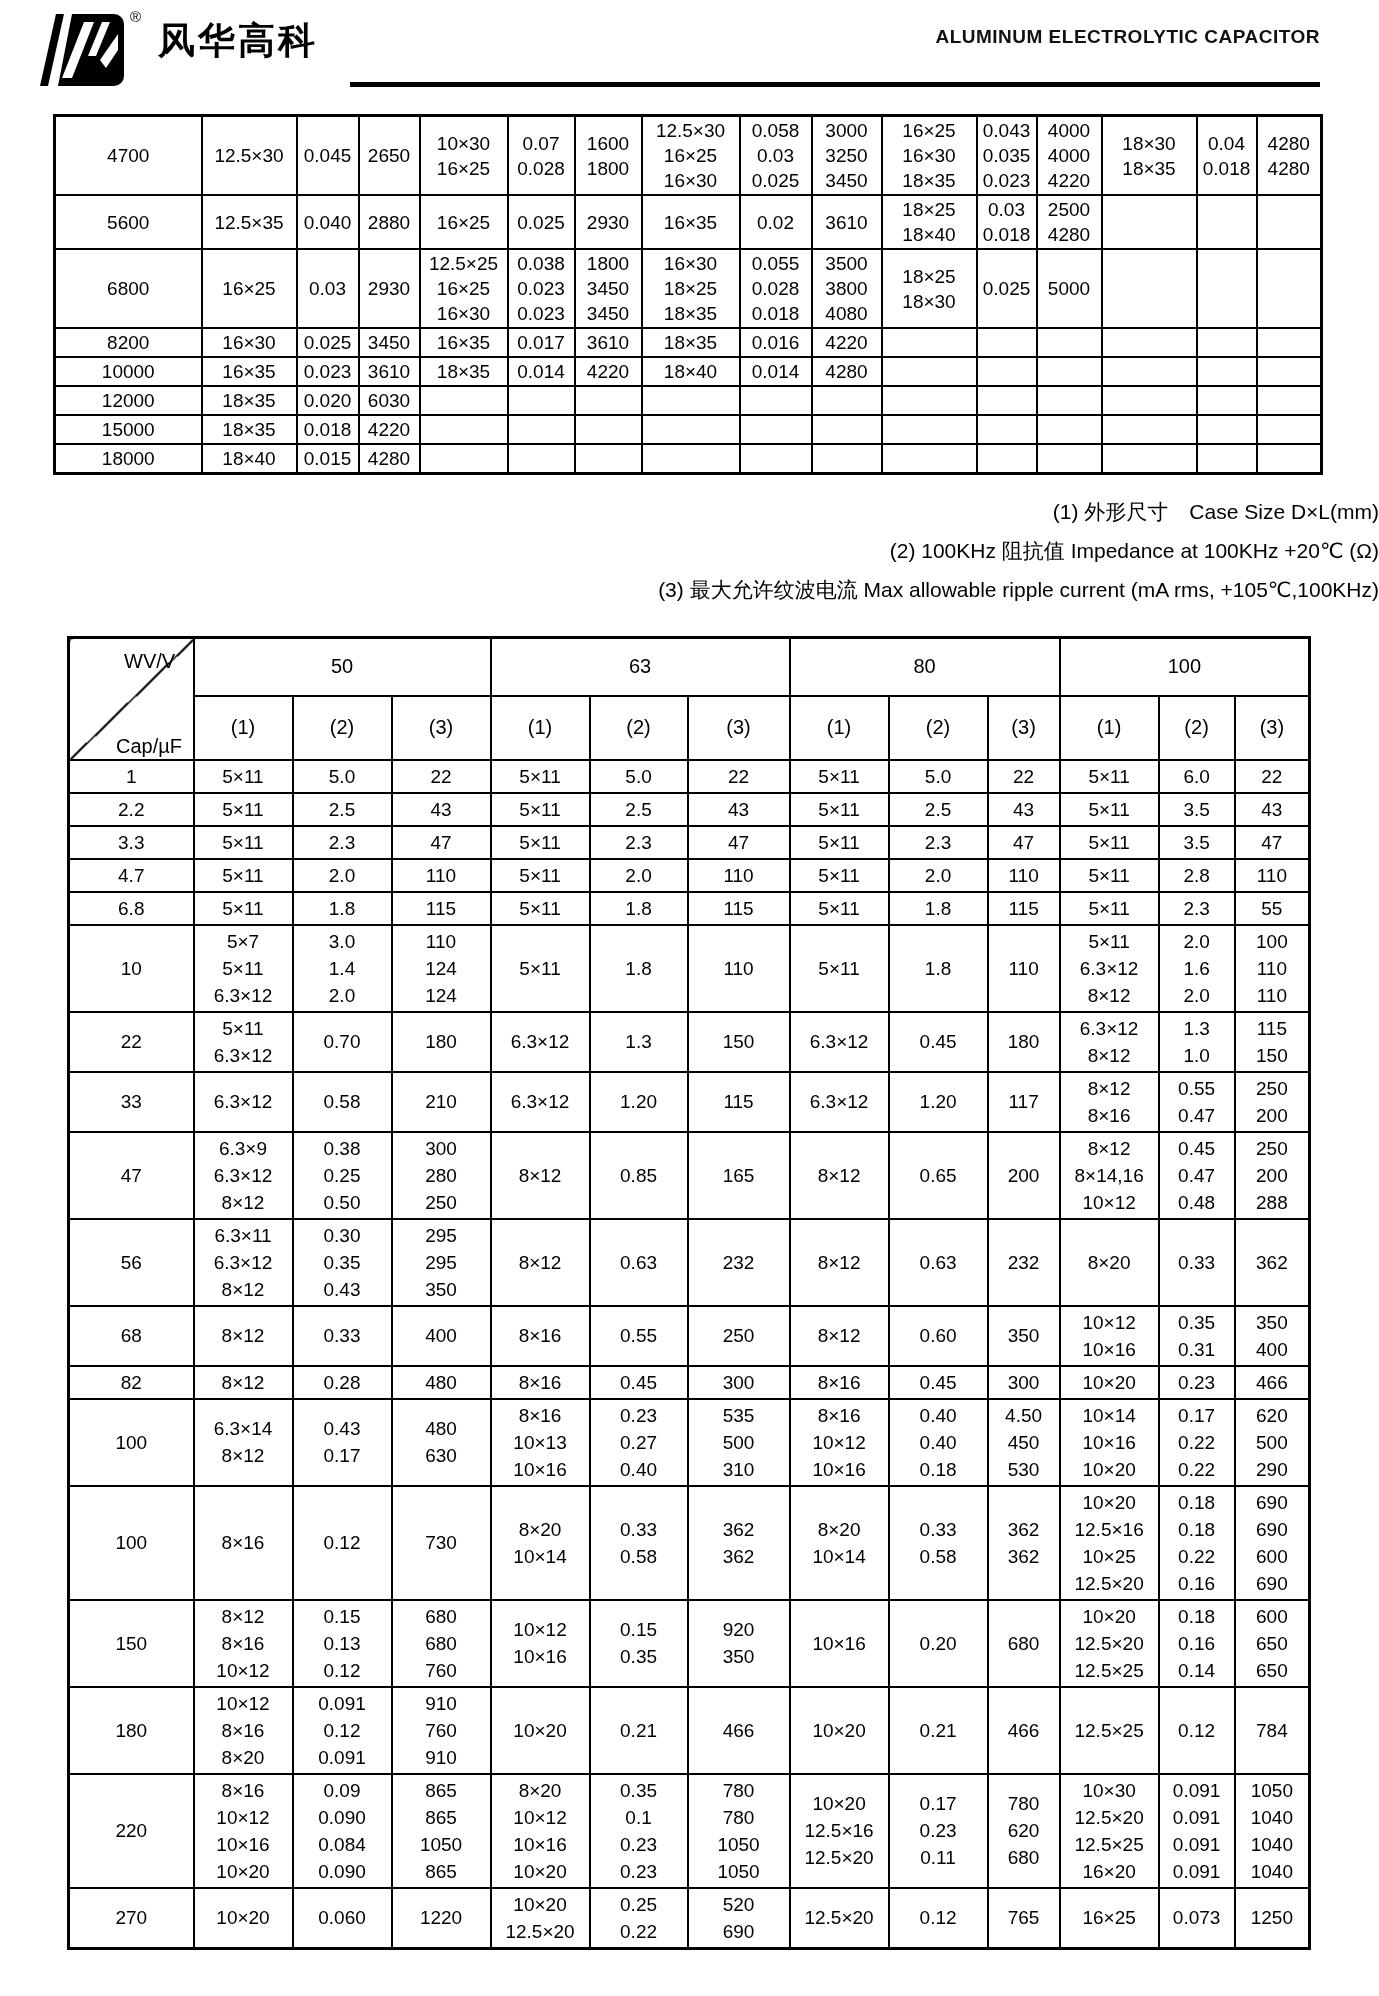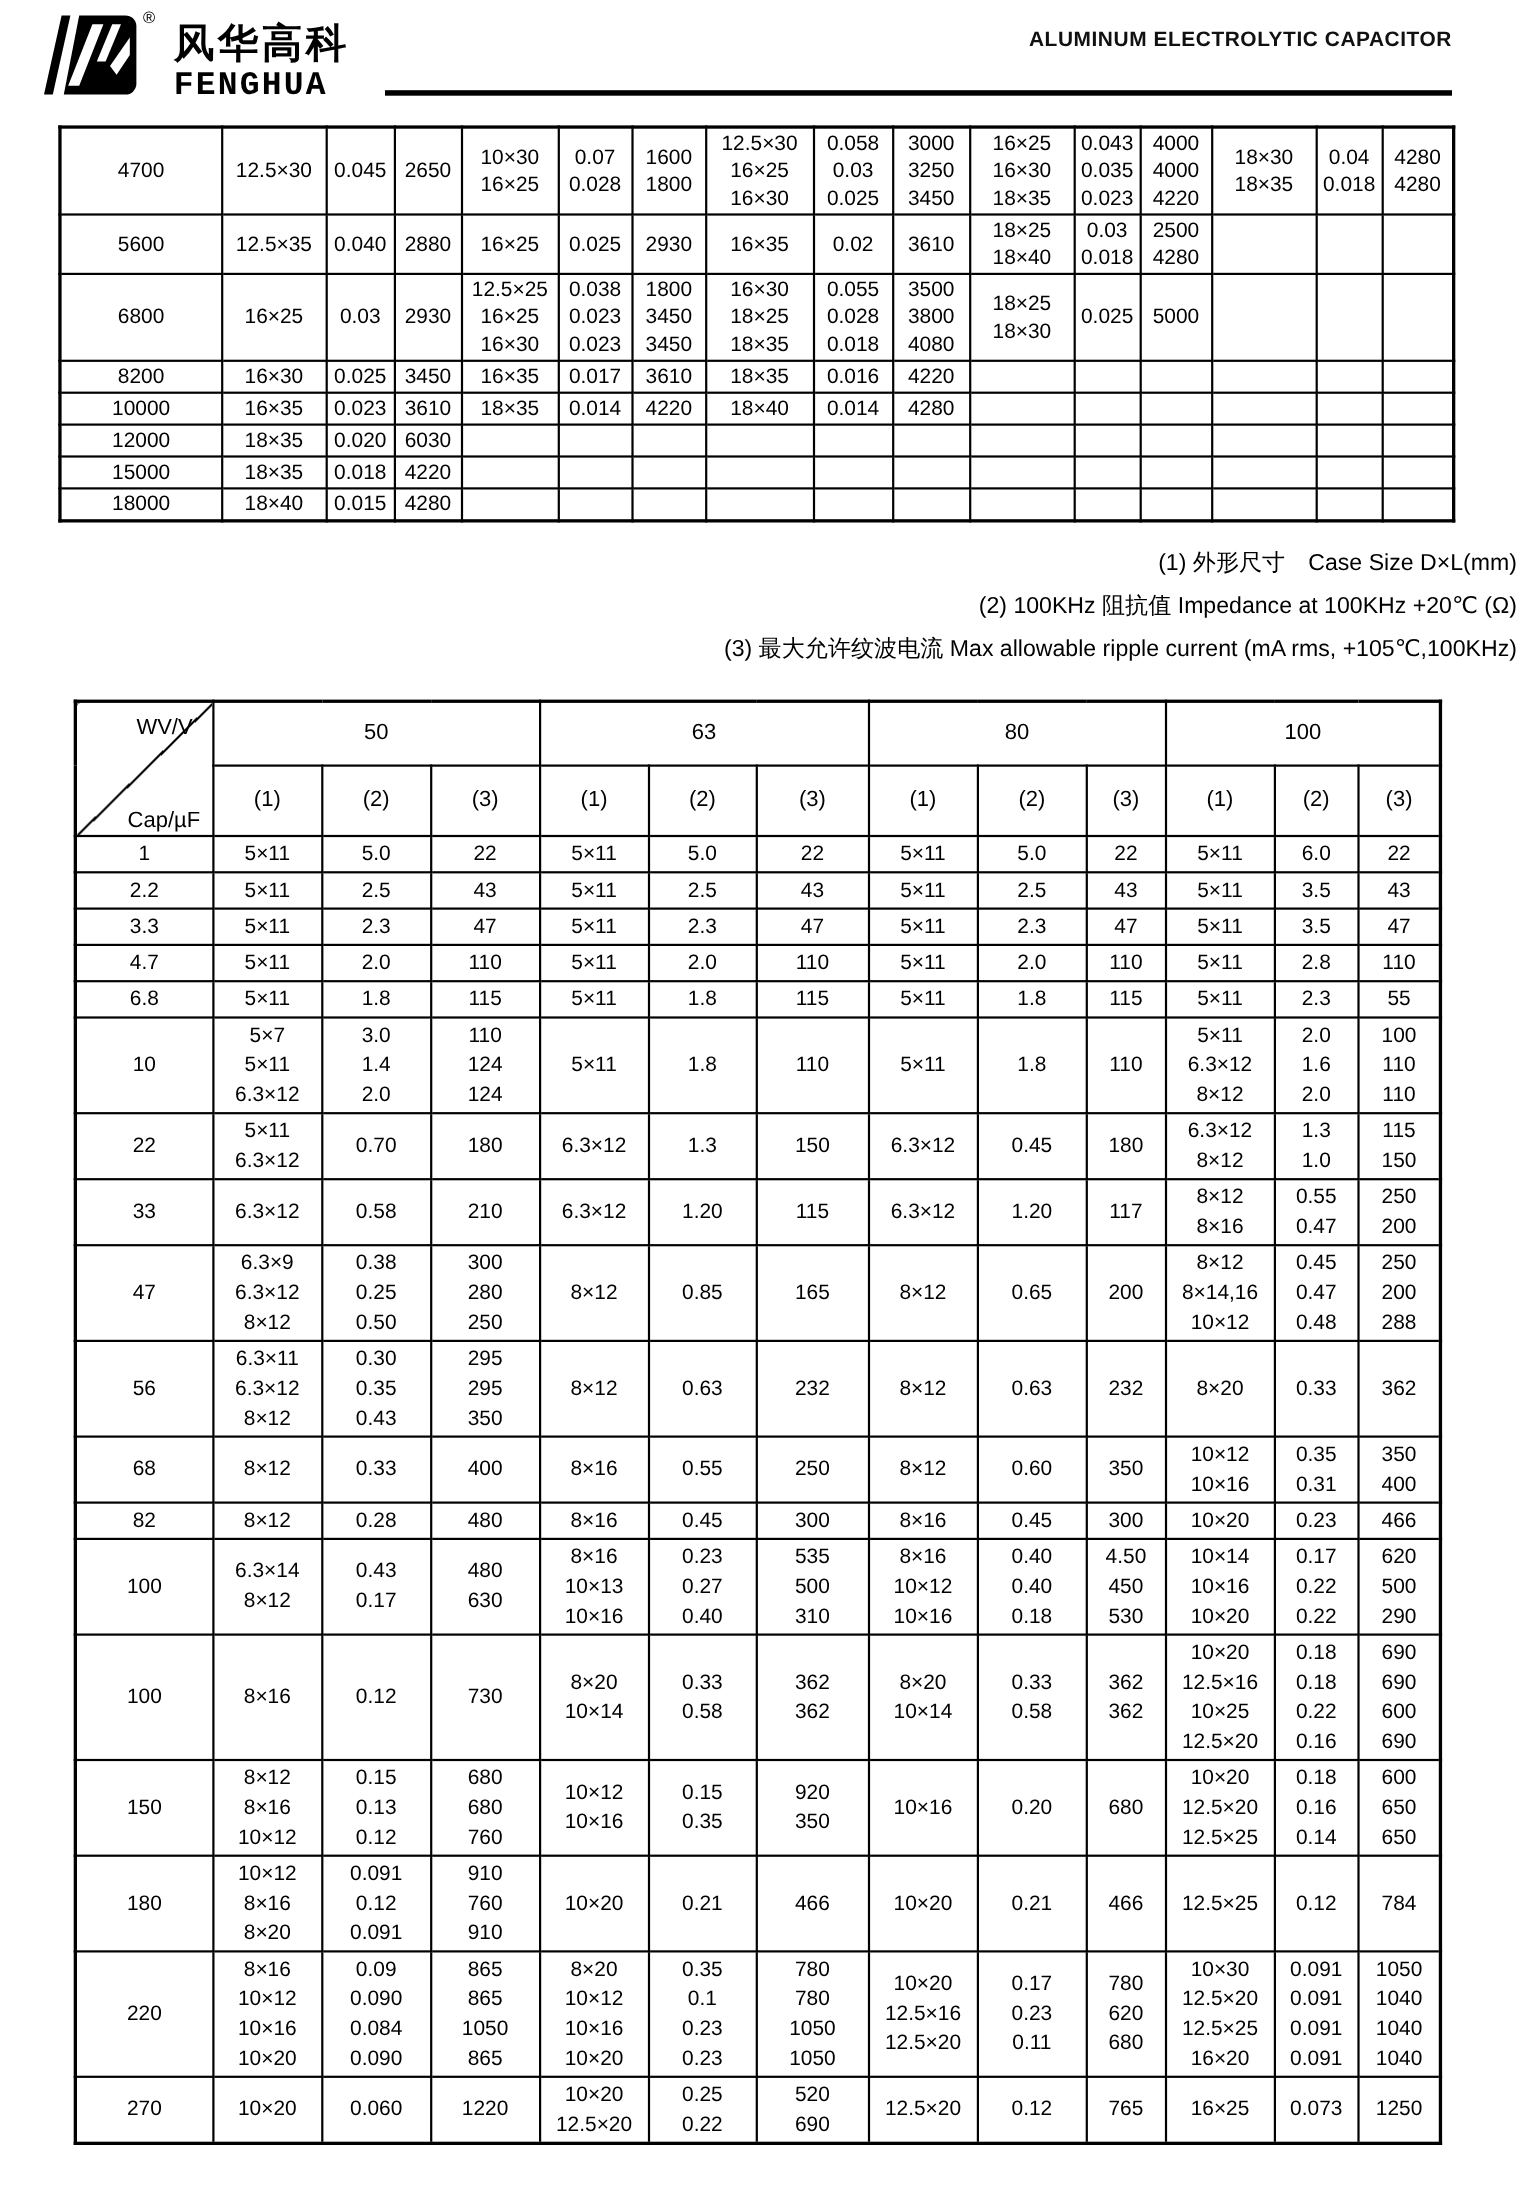--- a/index.html
+++ b/index.html
@@ -55,21 +55,20 @@
         <polygon points="16,4 24,4 8,76 0,76" fill="#000"></polygon>
         <path d="M32 4 h42 a10 10 0 0 1 10 10 v52 a10 10 0 0 1 -10 10 h-56 z" fill="#000"></path>
         <polygon points="44,12 54,12 32,68 22,68" fill="#fff"></polygon>
         <polygon points="62,12 70,12 56,46 48,46" fill="#fff"></polygon>
         <polygon points="60,50 78,24 78,40 66,58" fill="#fff"></polygon>
       </svg>
       <span class="reg">®</span>
     </div>
     <div class="brand" style="margin-left:118px">
       <div class="brand-cn">风华高科</div>
-      <div class="brand-en">FENGHUA</div>
     </div>
     <div class="title">ALUMINUM ELECTROLYTIC CAPACITOR</div>
     <div class="rule"></div>
   </div>
 
   <table class="top-table">
     <colgroup>
       <col style="width:147px">
       <col style="width:95px">
         <col style="width:62px">

